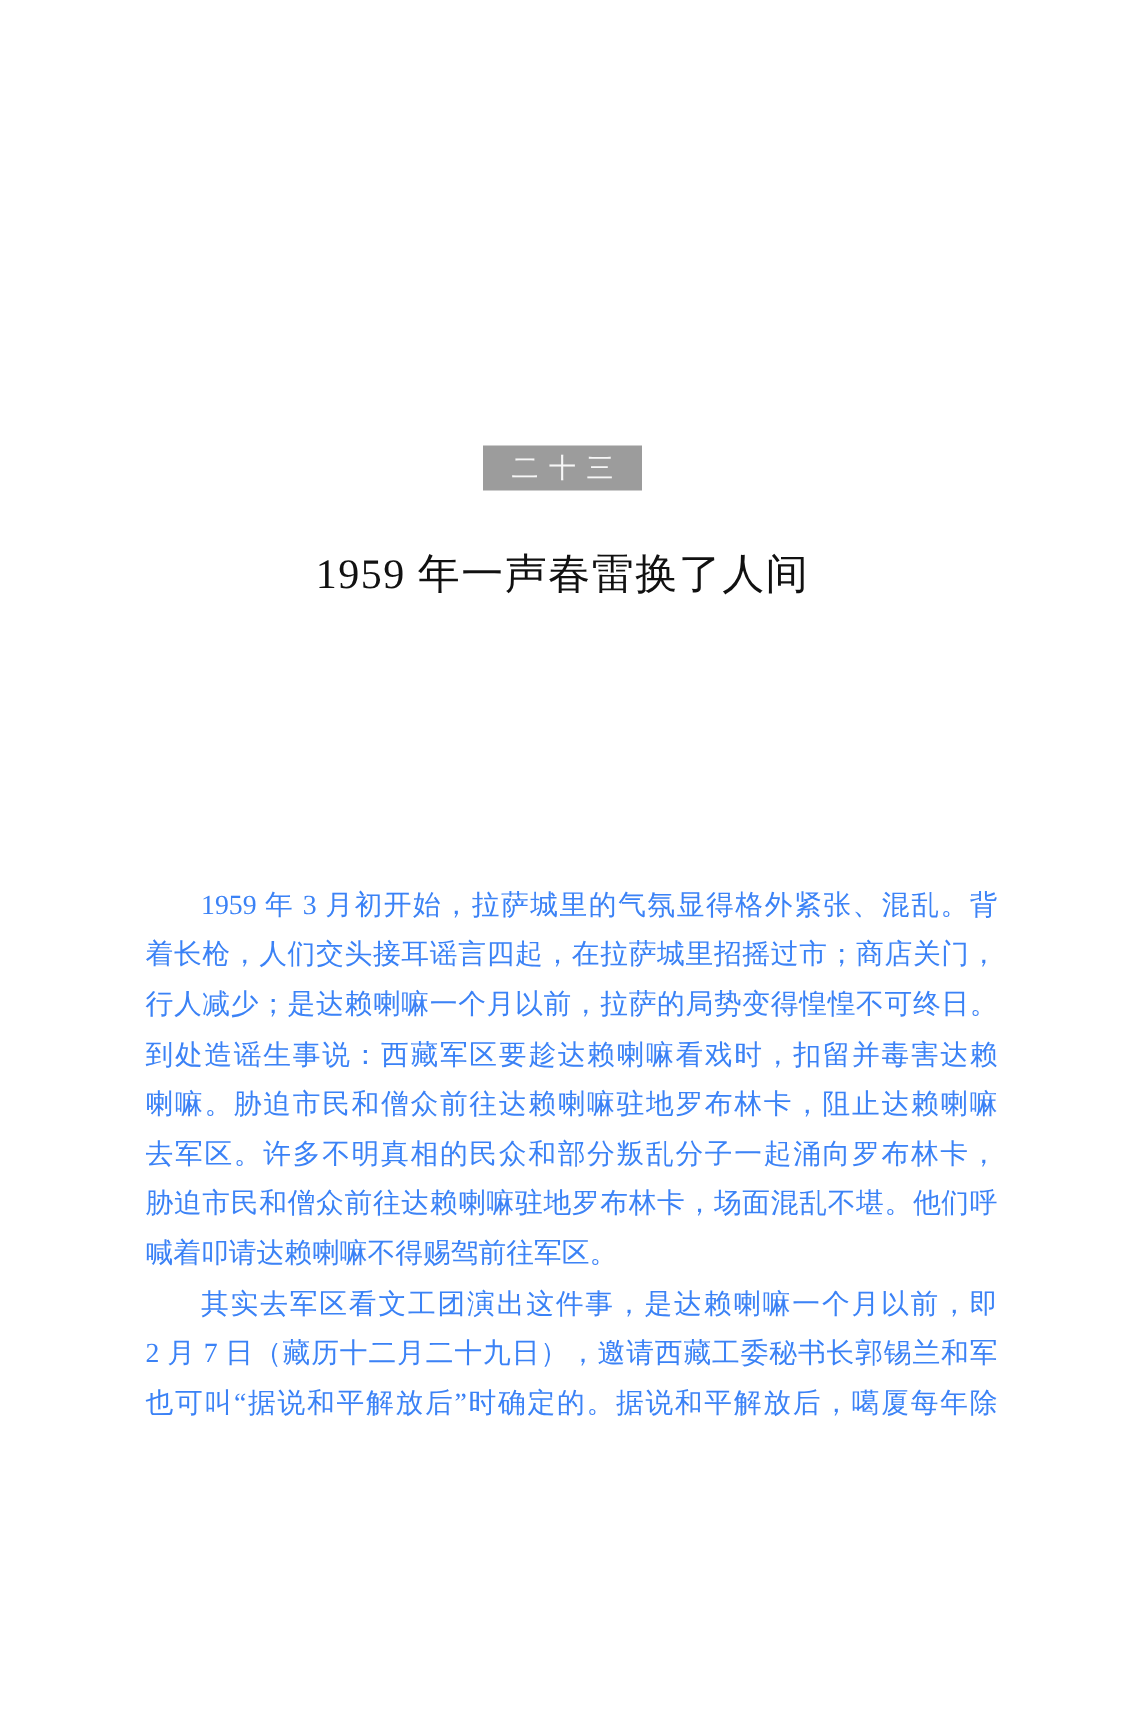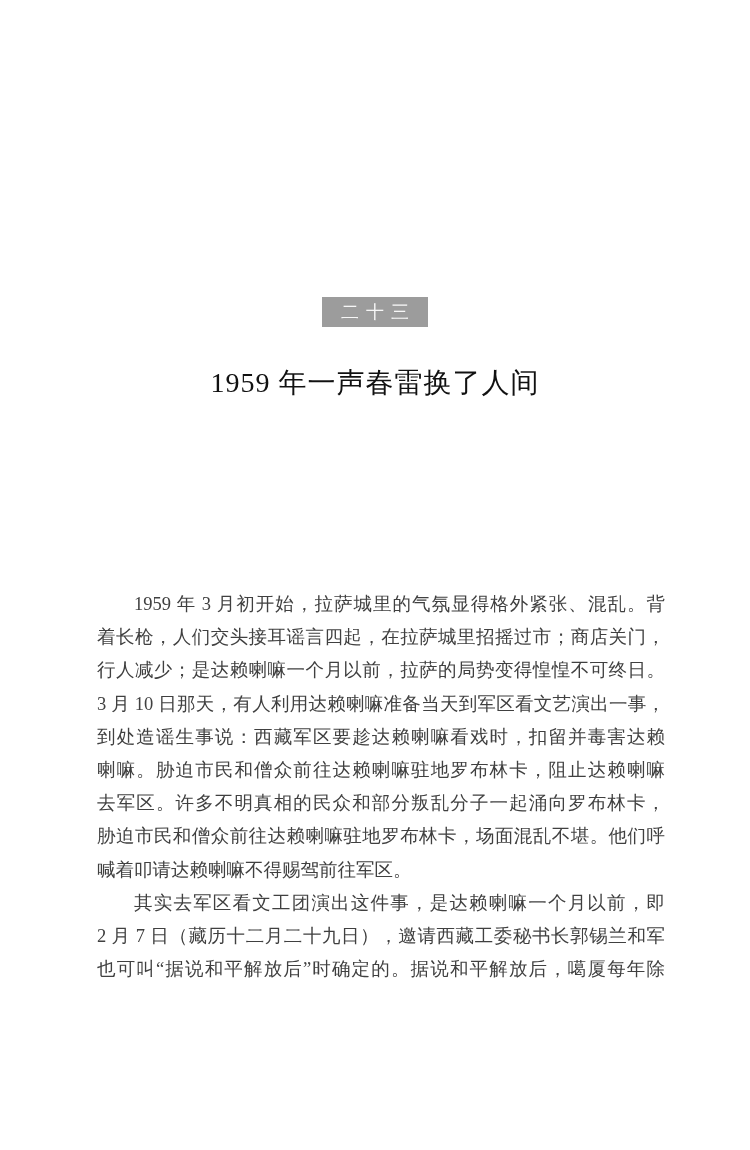--- a/index.html
+++ b/index.html
@@ -41,21 +41,21 @@
     color: #111111;
     letter-spacing: 1px;
   }
   .body-text {
     position: absolute;
     top: 588px;
     left: 97px;
     width: 568px;
     font-size: 18.5px;
     line-height: 33.2px;
-    color: #404040;
+    color: #3b82f6;
   }
   .line {
     text-align: justify;
     text-align-last: justify;
   }
   .line.first {
     text-indent: 2em;
   }
   .line.last {
     text-align-last: left;
@@ -76,21 +76,20 @@
 
 <div class="page">
   <div class="chapter-badge">二十三</div>
 
   <h1 class="chapter-title">1959 年一声春雷换了人间</h1>
 
   <div class="body-text">
       <div class="line first">1959 年 3 月初开始，拉萨城里的气氛显得格外紧张、混乱。背</div>
       <div class="line">着长枪，人们交头接耳谣言四起，在拉萨城里招摇过市；商店关门，</div>
       <div class="line">行人减少；是达赖喇嘛一个月以前，拉萨的局势变得惶惶不可终日。</div>
-      <div class="line">3 月 10 日那天，有人利用达赖喇嘛准备当天到军区看文艺演出一事，</div>
       <div class="line">到处造谣生事说：西藏军区要趁达赖喇嘛看戏时，扣留并毒害达赖</div>
       <div class="line">喇嘛。胁迫市民和僧众前往达赖喇嘛驻地罗布林卡，阻止达赖喇嘛</div>
       <div class="line">去军区。许多不明真相的民众和部分叛乱分子一起涌向罗布林卡，</div>
       <div class="line">胁迫市民和僧众前往达赖喇嘛驻地罗布林卡，场面混乱不堪。他们呼</div>
       <div class="line last">喊着叩请达赖喇嘛不得赐驾前往军区。</div>
       <div class="line first">其实去军区看文工团演出这件事，是达赖喇嘛一个月以前，即</div>
       <div class="line">2 月 7 日（藏历十二月二十九日），邀请西藏工委秘书长郭锡兰和军</div>
       <div class="line">也可叫“据说和平解放后”时确定的。据说和平解放后，噶厦每年除</div>
     </div>
 

